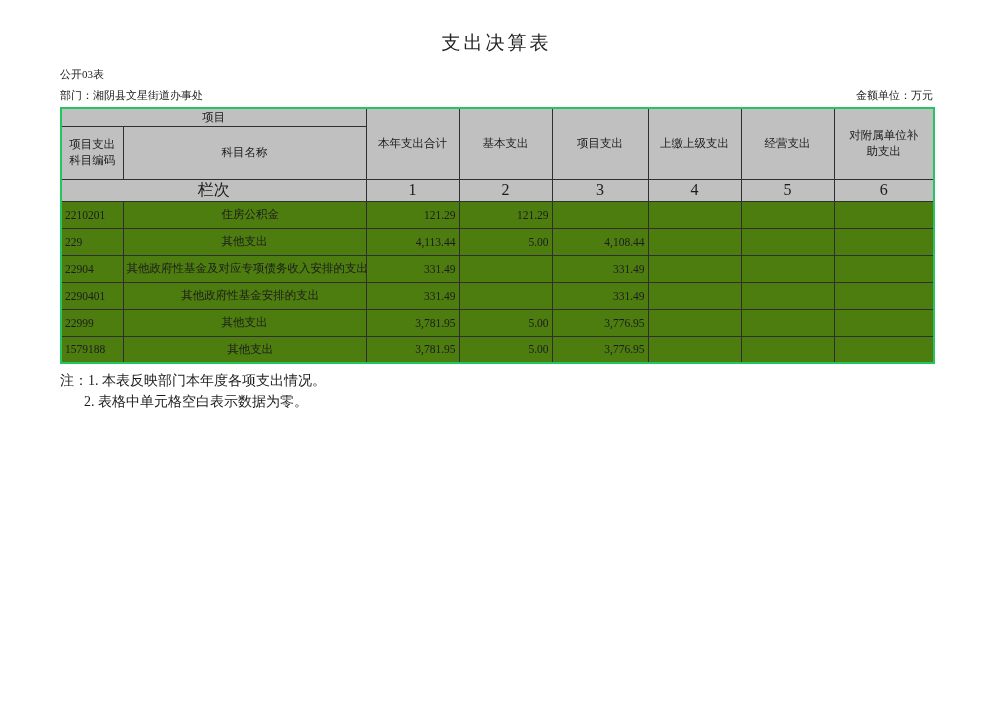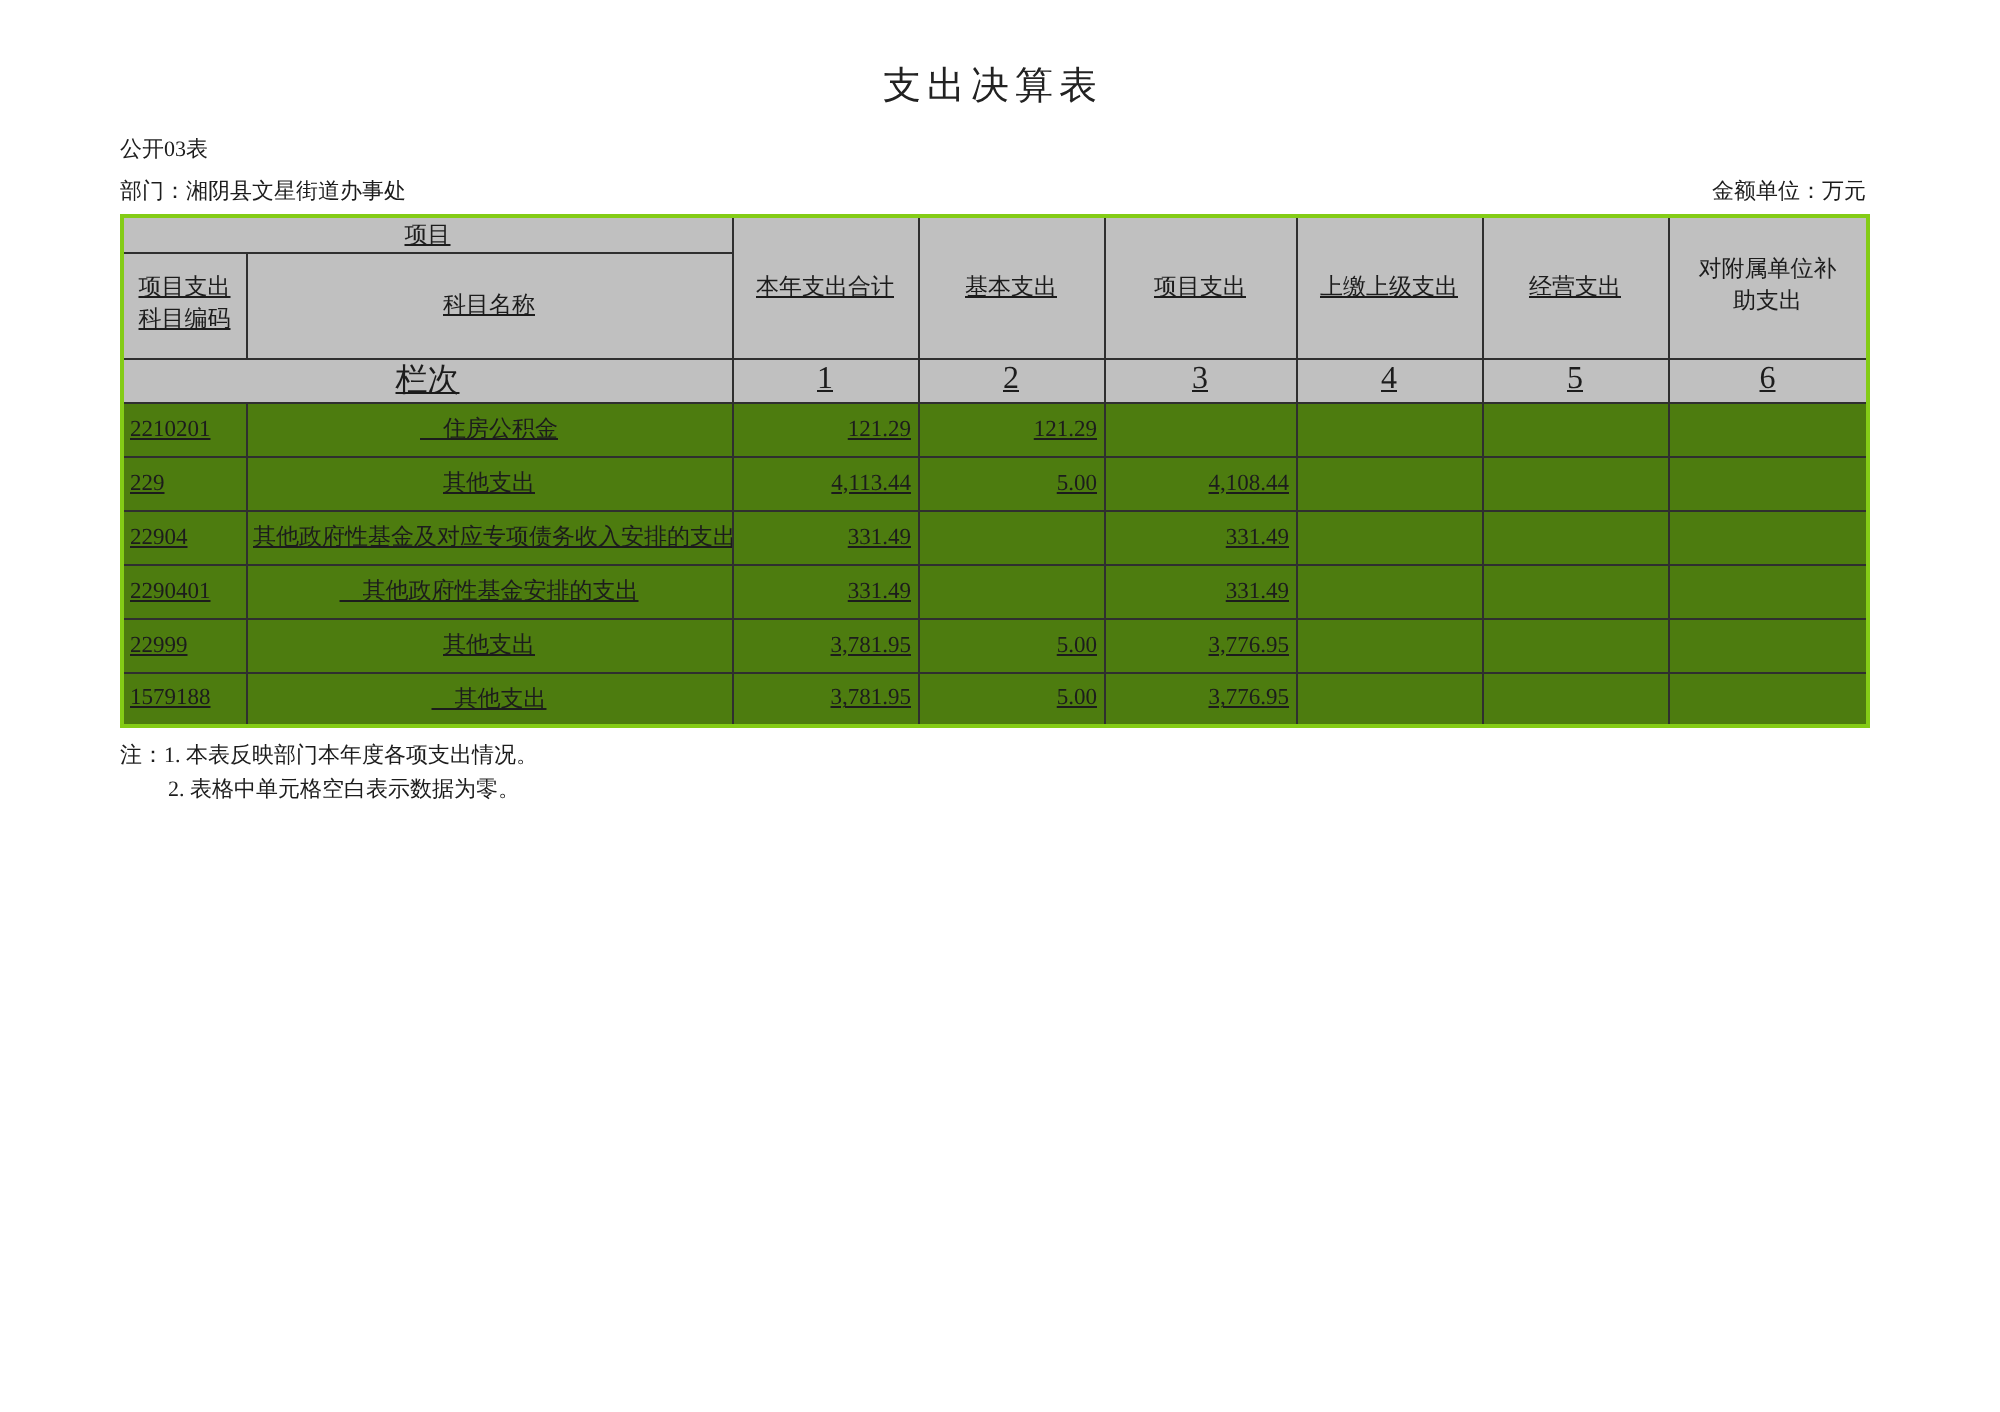--- a/index.html
+++ b/index.html
@@ -29,42 +29,41 @@
     justify-content:space-between;
     font-size:11px;
     margin-top:6px;
     margin-bottom:4px;
     gap:41px;
   }
   table.report {
     width:873px;
     table-layout:fixed;
     border-collapse:collapse;
-    border:2px solid #84cc16;
-    text-decoration:underline;
+    border:2px solid #22c55e;
   }
   table.report td {
     border:1px solid #2f2f2f;
     font-size:11.5px;
     padding:0 3px;
     overflow:hidden;
   }
   tr.hdr td { background:#c0c0c0; text-align:center; }
   tr.row-project   { height:18px; }
   tr.row-main-hdr  { height:53px; }
   tr.row-lanci     { height:17px; }
   tr.row-lanci td  { font-size:16px; }
   tr.data-row      { height:27px; }
   tr.data-row td   { background:#4d7c0f; }
   td.code { text-align:left; white-space:nowrap; }
   td.name { text-align:center; white-space:nowrap; }
   td.num  { text-align:right; padding-right:4px; white-space:nowrap; }
   .wrap-narrow { display:inline-block; width:72px; line-height:1.35; }
   .code-hdr-line { line-height:1.35; }
-  .notes { font-size:11px; margin-top:6px; line-height:1.5; }
+  .notes { font-size:14px; margin-top:6px; line-height:1.5; }
   .note-2 { padding-left:24px; }
 </style>
 </head>
 <body>
 
 <div class="page">
   <div class="content">
 
     <div class="title">支出决算表</div>
     <div class="table-code">公开03表</div>

